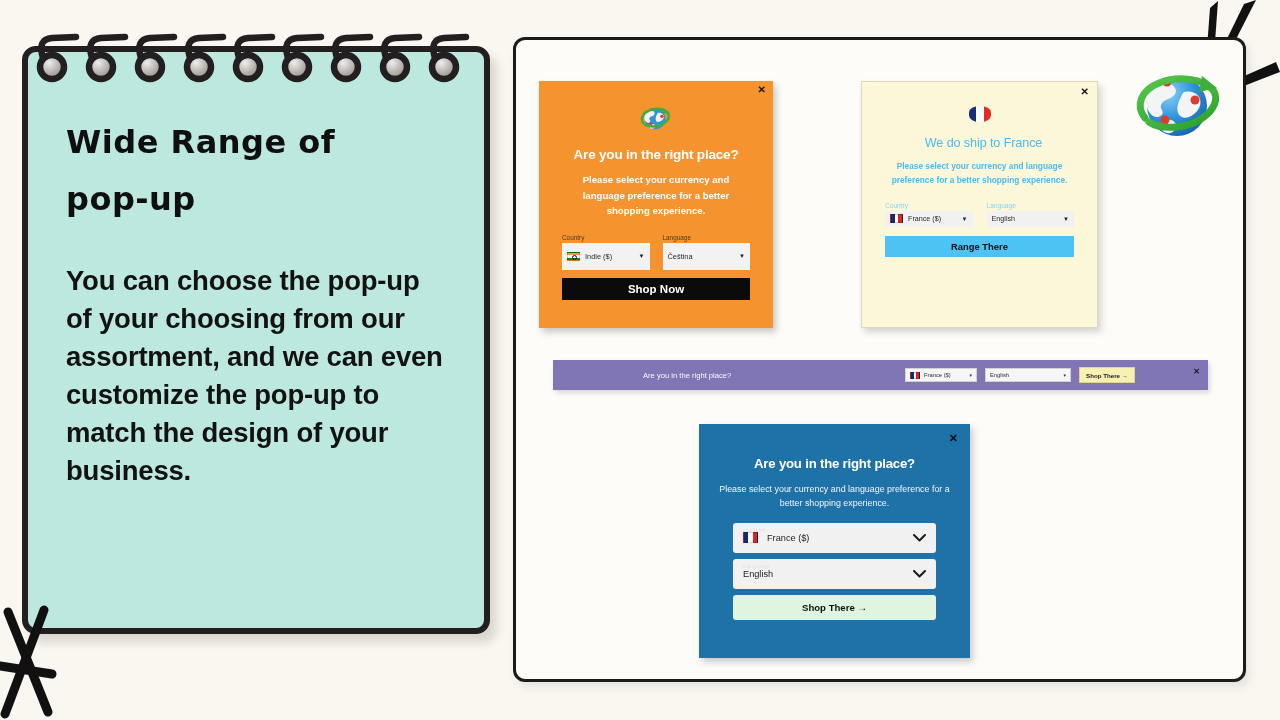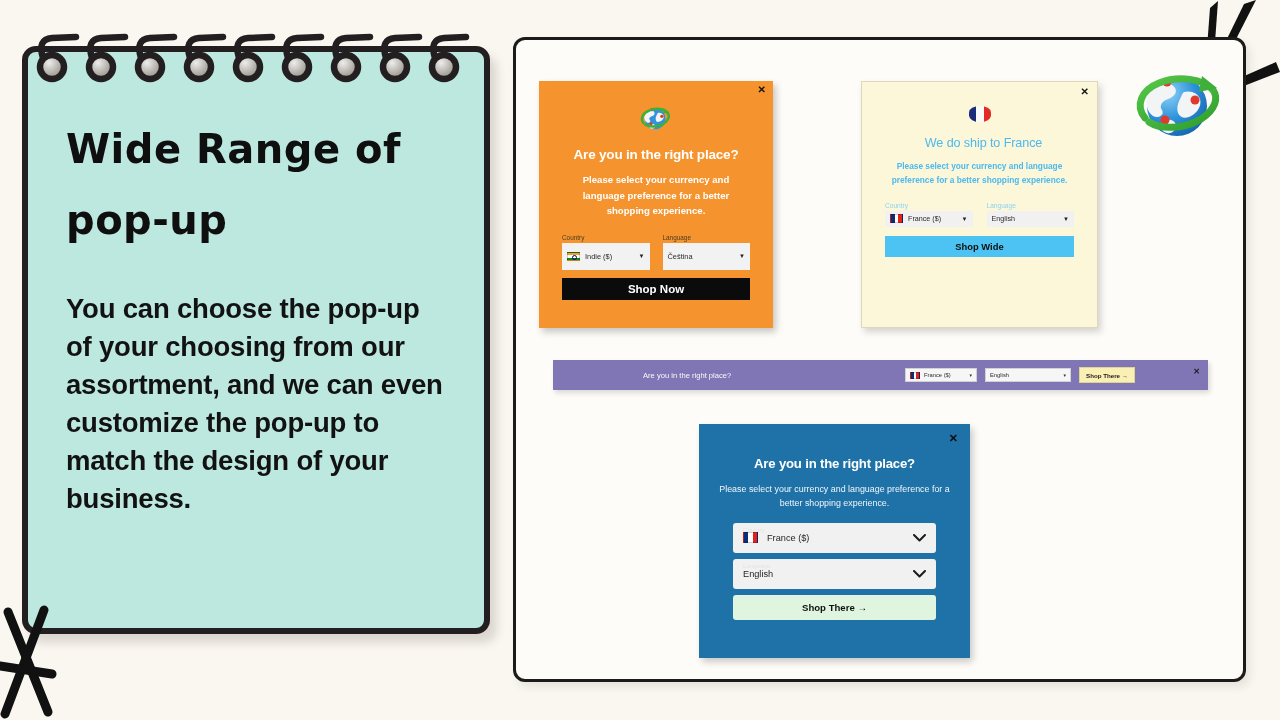--- a/index.html
+++ b/index.html
@@ -37,21 +37,21 @@
   .notepad-inner {
     position: absolute;
     left: 0; right: 0;
     top: 46px; bottom: 0;
     padding: 16px 38px 0 38px;
   }
 
   .notepad-title {
     font-family: "DejaVu Sans", sans-serif;
     font-weight: bold;
-    font-size: 40px;
+    font-size: 32px;
     line-height: 1.78;
     letter-spacing: 0.5px;
     color: #100F10;
   }
 
   .notepad-body {
     margin-top: 34px;
     font-family: Liberation Sans, sans-serif;
     font-weight: bold;
     font-size: 27.5px;
@@ -457,21 +457,21 @@
     </div>
     <div class="pc-field">
       <div class="pc-label">Language</div>
       <div class="pc-select">
         <span>English</span>
         <span class="caret">▼</span>
       </div>
     </div>
   </div>
 
-  <div class="pc-btn">Shop Wide</div>
+  <div class="pc-btn">Range There</div>
 </div>
 
 <div class="popup-bar">
   <div class="pb-text">Are you in the right place?</div>
   <div class="pb-controls">
     <div class="pb-select">
       <span class="flag flag-fr"></span>
       <span>France ($)</span>
       <span class="caret">▾</span>
     </div>

